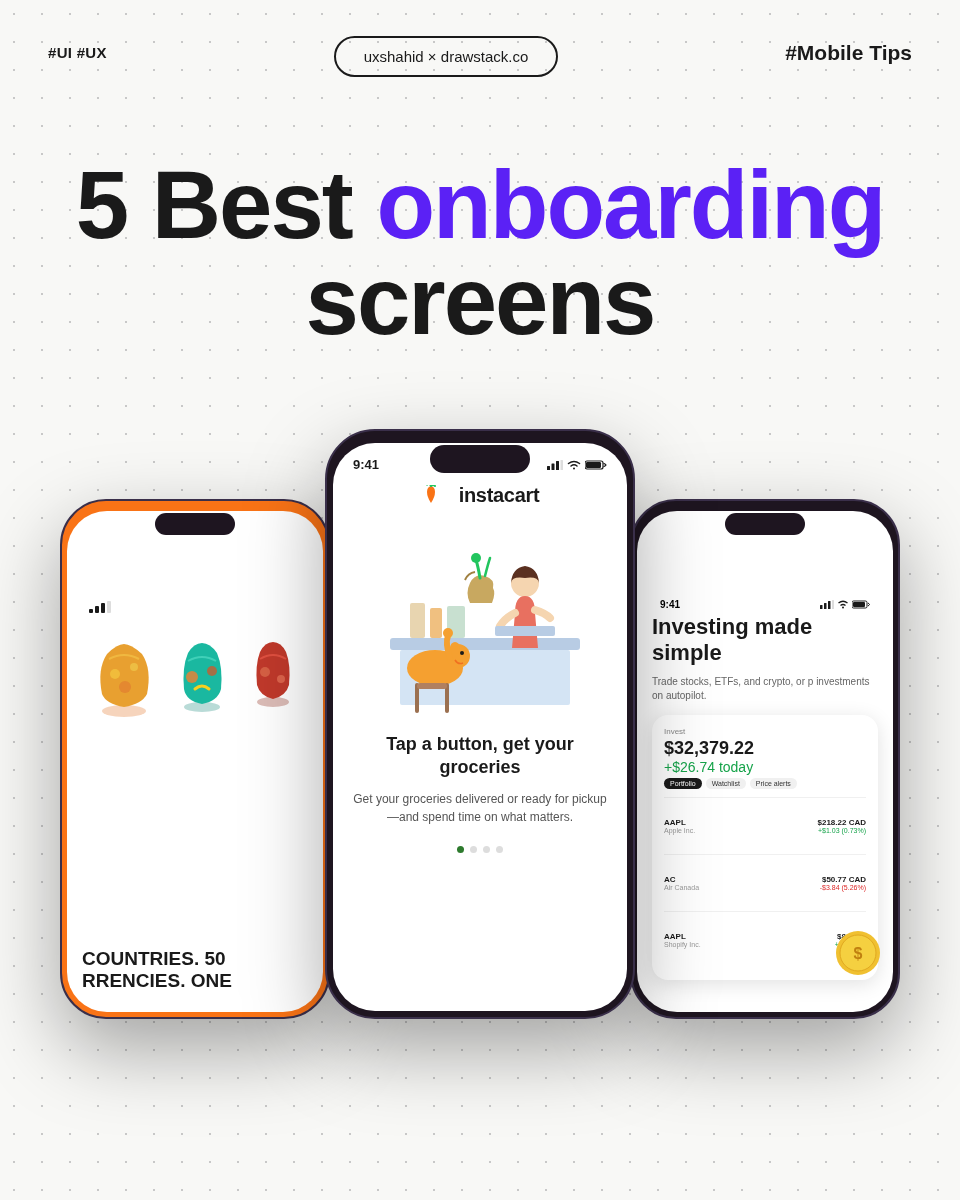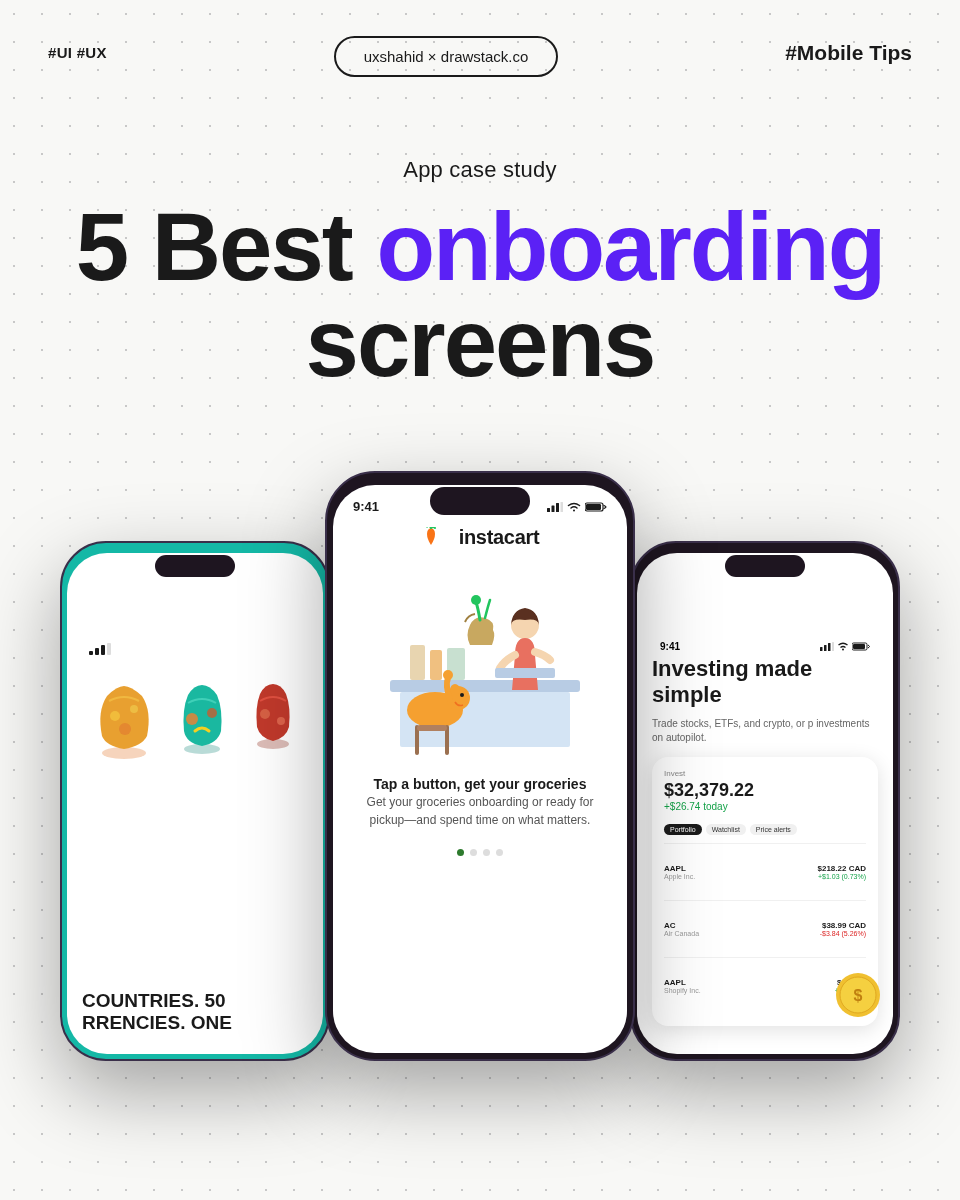--- a/index.html
+++ b/index.html
@@ -192,24 +192,25 @@
       justify-content: center;
       overflow: hidden;
     }
 
     .instacart-text {
       text-align: center;
       padding: 10px 20px 6px 20px;
     }
 
     .instacart-heading {
-      font-size: 14px;
+      font-size: 18px;
       font-weight: 700;
       color: #1a1a1a;
       line-height: 1.3;
+      margin-bottom: 10px;
     }
 
     .instacart-body {
       font-size: 12px;
       color: #555;
       line-height: 1.5;
     }
 
     .pagination-dots {
       display: flex;
@@ -226,21 +227,21 @@
     }
 
     .dot.active {
       background: #2d7a2d;
     }
 
     
     .phone-left {
       width: 270px;
       height: 520px;
-      background: #14b8a6;
+      background: #f97316;
       z-index: 5;
       bottom: 0;
       left: 50%;
       transform: translateX(-420px);
       border: 2px solid #3a2f4a;
       border-radius: 46px;
     }
 
     .phone-left .phone-screen {
       position: absolute;
@@ -319,23 +320,23 @@
       margin-bottom: 2px;
     }
 
     .invest-amount {
       font-size: 18px;
       font-weight: 700;
       color: #1a1a1a;
     }
 
     .invest-change {
-      font-size: 10px;
+      font-size: 14px;
       color: #16a34a;
-      margin-bottom: 12px;
+      margin-bottom: 3px;
     }
 
     .invest-tabs {
       display: flex;
       gap: 4px;
       margin-bottom: 8px;
     }
 
     .invest-tab {
       font-size: 7px;
@@ -404,21 +405,20 @@
 
   <header class="header">
     <span class="header-tag">#UI #UX</span>
     <div class="header-brand">
       <span>uxshahid × drawstack.co</span>
     </div>
     <span class="header-mobile-tips">#Mobile Tips</span>
   </header>
 
   <section class="hero-section">
-    <p class="hero-subtitle">App case study</p>
     <h1 class="hero-title">
       <span>5 Best </span><span class="highlight">onboarding</span><br>
       <span>screens</span>
     </h1>
   </section>
 
   <div class="phones-section">
 
     <div class="phone phone-left">
       <div class="dynamic-island-sm"></div>
@@ -548,21 +548,21 @@
             <circle cx="108" cy="115" r="5" fill="#f5a030"></circle>
 
             <rect x="75" y="165" width="4" height="30" rx="2" fill="#9b7050"></rect>
             <rect x="105" y="165" width="4" height="30" rx="2" fill="#9b7050"></rect>
             <rect x="77" y="165" width="30" height="6" rx="3" fill="#b08060"></rect>
           </svg>
         </div>
 
         <div class="instacart-text">
           <div class="instacart-heading">Tap a button, get your groceries</div>
-          <div class="instacart-body">Get your groceries onboarding or ready for pickup—and spend time on what matters.</div>
+          <div class="instacart-body">Get your groceries delivered or ready for pickup—and spend time on what matters.</div>
         </div>
 
         <div class="pagination-dots">
           <div class="dot active"></div>
           <div class="dot"></div>
           <div class="dot"></div>
           <div class="dot"></div>
         </div>
       </div>
     </div>
@@ -616,21 +616,21 @@
                 <div class="stock-price">$218.22 CAD</div>
                 <div class="stock-change-up">+$1.03 (0.73%)</div>
               </div>
             </div>
             <div class="stock-row">
               <div>
                 <div class="stock-name">AC</div>
                 <div class="stock-company">Air Canada</div>
               </div>
               <div style="text-align:right;">
-                <div class="stock-price">$38.99 CAD</div>
+                <div class="stock-price">$50.77 CAD</div>
                 <div class="stock-change-down">-$3.84 (5.26%)</div>
               </div>
             </div>
             <div class="stock-row">
               <div>
                 <div class="stock-name">AAPL</div>
                 <div class="stock-company">Shopify Inc.</div>
               </div>
               <div style="text-align:right;">
                 <div class="stock-price">$866.31</div>

